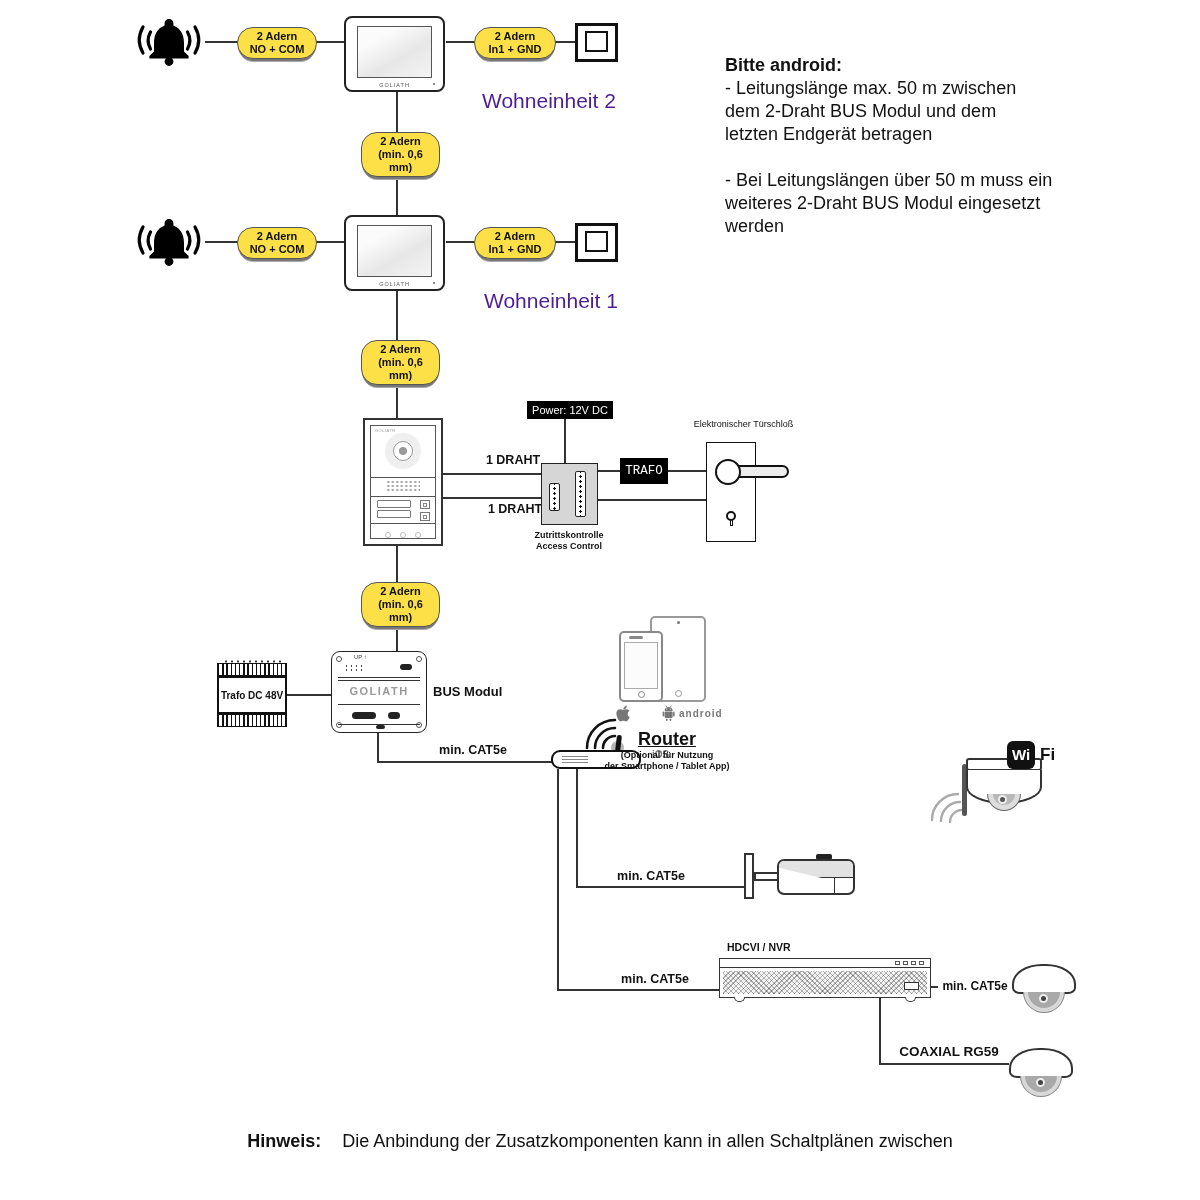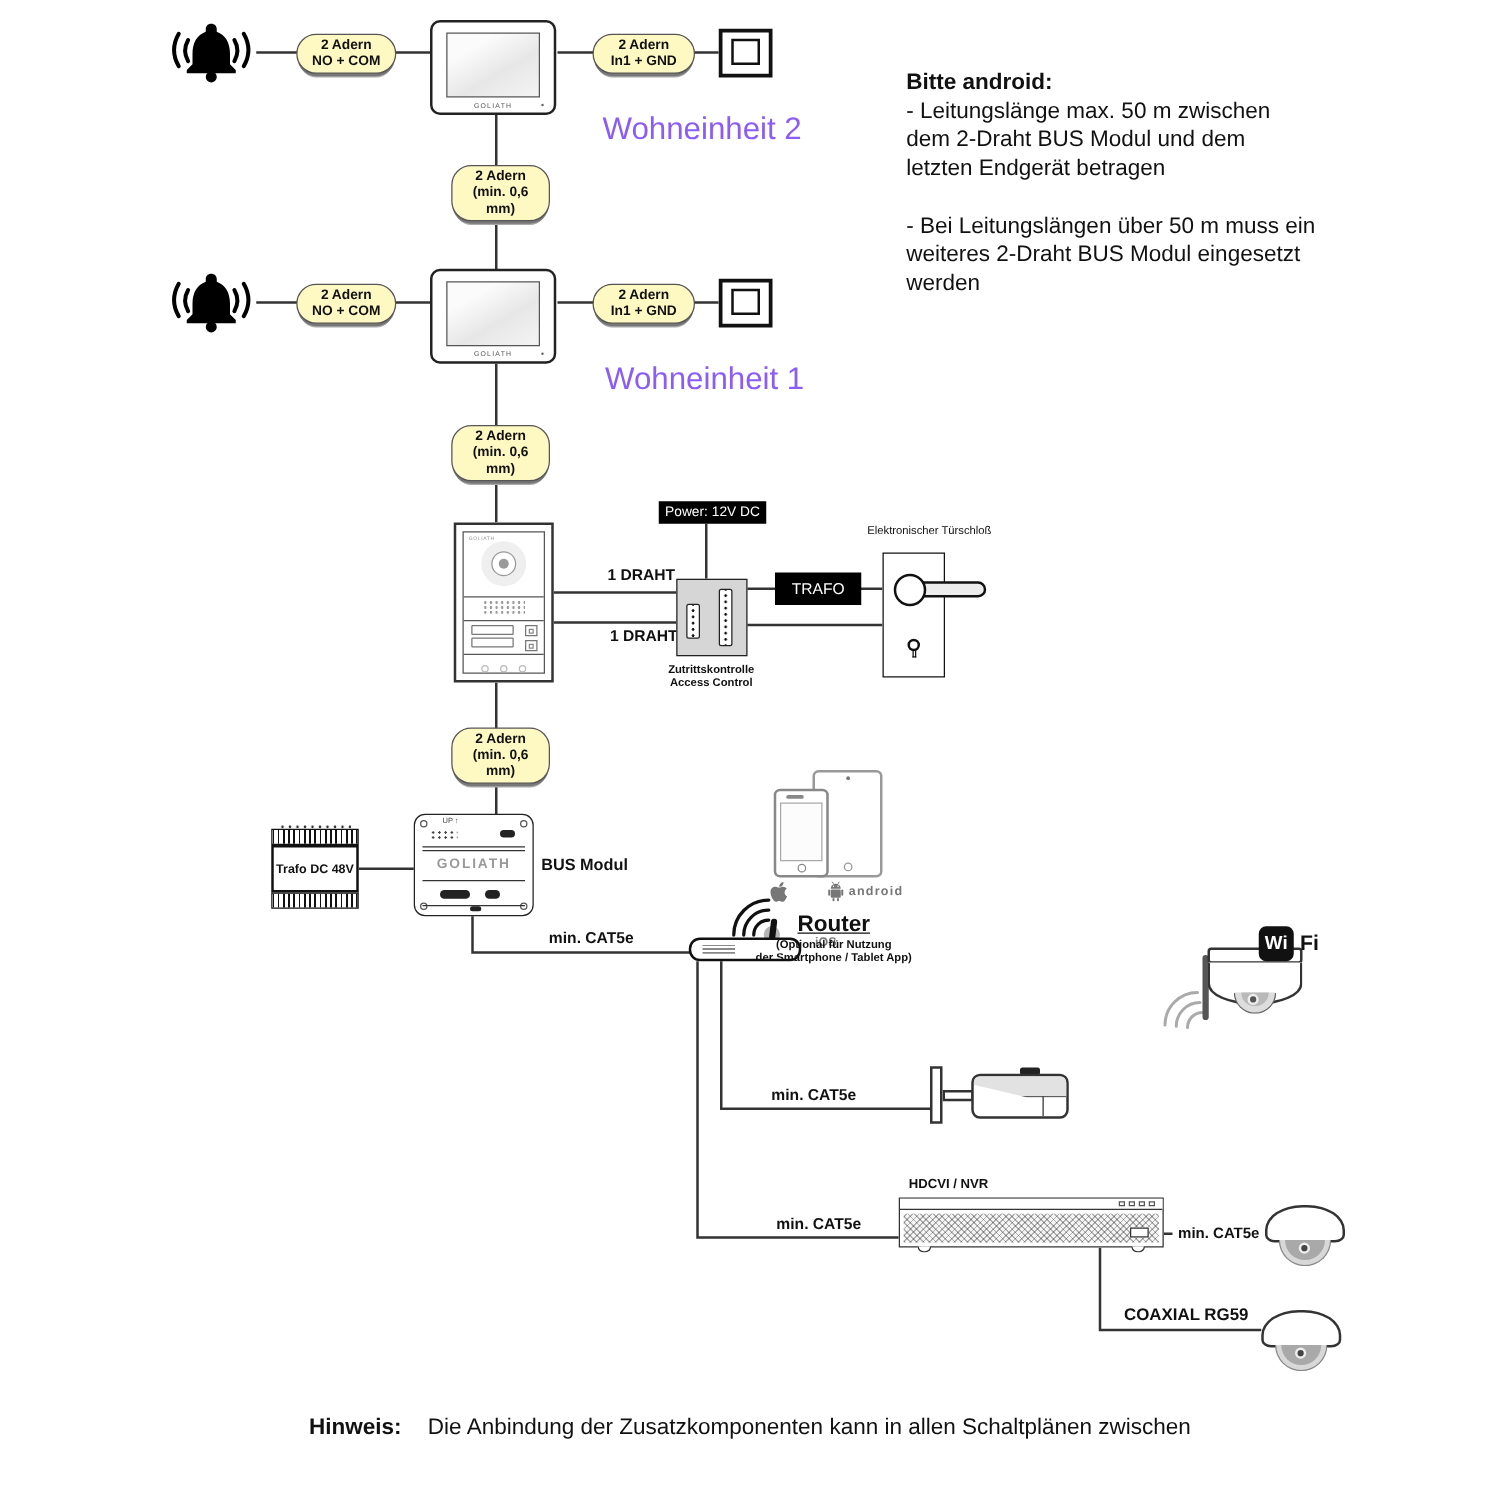--- a/index.html
+++ b/index.html
@@ -2,38 +2,38 @@
 <html><head>
 <meta charset="utf-8">
 <style>
   * { margin:0; padding:0; box-sizing:border-box; }
   body { background:#fff; font-family:"Liberation Sans", sans-serif; color:#111; }
   #canvas { position:relative; width:1200px; height:1200px; background:#fff; overflow:hidden; }
   .abs { position:absolute; }
   svg.lines { position:absolute; left:0; top:0; z-index:0; }
 
   
-  .pill { position:absolute; z-index:2; background:#fef9c3; border:1.6px solid #555; border-radius:16px;
+  .pill { position:absolute; z-index:2; background:#fde047; border:1.6px solid #555; border-radius:16px;
           text-align:center; font-size:11px; font-weight:bold; line-height:13px; padding:2px 4px;
           box-shadow:0 3px 0 -1px #777, 0 6px 0 -3px #aaa; }
 
   
   .monitor { position:absolute; z-index:2; width:101px; height:76px; background:#fff;
              border:2.5px solid #222; border-radius:8px; }
   .monitor .screen { position:absolute; left:11px; right:11px; top:8px; height:52px;
              border:1.5px solid #555; background:linear-gradient(150deg,#fbfbfb 25%,#e7e7e7 60%,#f4f4f4); }
   .monitor .brand { position:absolute; bottom:2px; left:0; right:0; text-align:center;
              font-size:5.5px; letter-spacing:1px; color:#555; }
   .monitor .mic { position:absolute; right:8px; bottom:5px; width:2px; height:2px; background:#666; border-radius:50%; }
 
   
   .switch { position:absolute; z-index:2; width:43px; height:39px; border:3px solid #111; background:#fff; }
   .switch .inner { width:23px; height:21px; border:2.5px solid #111; margin:5px auto; }
 
-  .unit-label { position:absolute; font-size:25px; color:#8b5cf6; }
+  .unit-label { position:absolute; font-size:21px; color:#4c1d95; }
 
   
   .doorstation { position:absolute; z-index:2; width:80px; height:128px; border:2px solid #333; background:#fff; }
   .doorstation .panel { position:absolute; left:5px; right:5px; top:5px; bottom:5px; border:1.5px solid #555; }
   .ds-sec { border-bottom:1.5px solid #555; position:relative; }
   .ds-logo { font-size:4px; color:#999; padding:2px 0 0 4px; letter-spacing:.5px; }
   .ds-cam { width:36px; height:36px; border-radius:50%; background:#efefef; margin:0 auto; position:relative; }
   .ds-cam .c2 { position:absolute; left:8px; top:8px; width:20px; height:20px; border-radius:50%;
                 background:#fff; border:1.5px solid #999; }
   .ds-cam .c3 { position:absolute; left:14px; top:14px; width:8px; height:8px; border-radius:50%; background:#9a9a9a; }
@@ -306,21 +306,21 @@
 
   <div class="access" style="left:541px; top:463px;">
     <div class="term" style="left:7px; top:19px; height:28px;"></div>
     <div class="term" style="left:33px; top:7px; height:46px;"></div>
   </div>
   <div class="caption" style="left:521px; top:530px; width:96px;">
     <span>Zutrittskontrolle</span><br>
     <span>Access Control</span>
   </div>
 
-  <div class="blacktag" style="left:620px; top:458px; width:69px; height:26px; font-size:12.5px; line-height:26px;">TRAFO</div>
+  <div class="blacktag" style="left:620px; top:458px; width:48px; height:26px; font-size:12.5px; line-height:26px;font-family:Liberation Mono, monospace;">TRAFO</div>
 
   <div class="smallcap" style="left:686px; top:419px; width:115px; font-weight:normal; font-size:9px;">Elektronischer Türschloß</div>
   <div class="lockdoor" style="left:706px; top:442px;">
     <div class="handle-bar"></div>
     <div class="handle-c"></div>
     <div class="keyhole"></div>
     <div class="keystem"></div>
   </div>
 
   <div class="pill" style="left:361px; top:582px; width:79px;">

